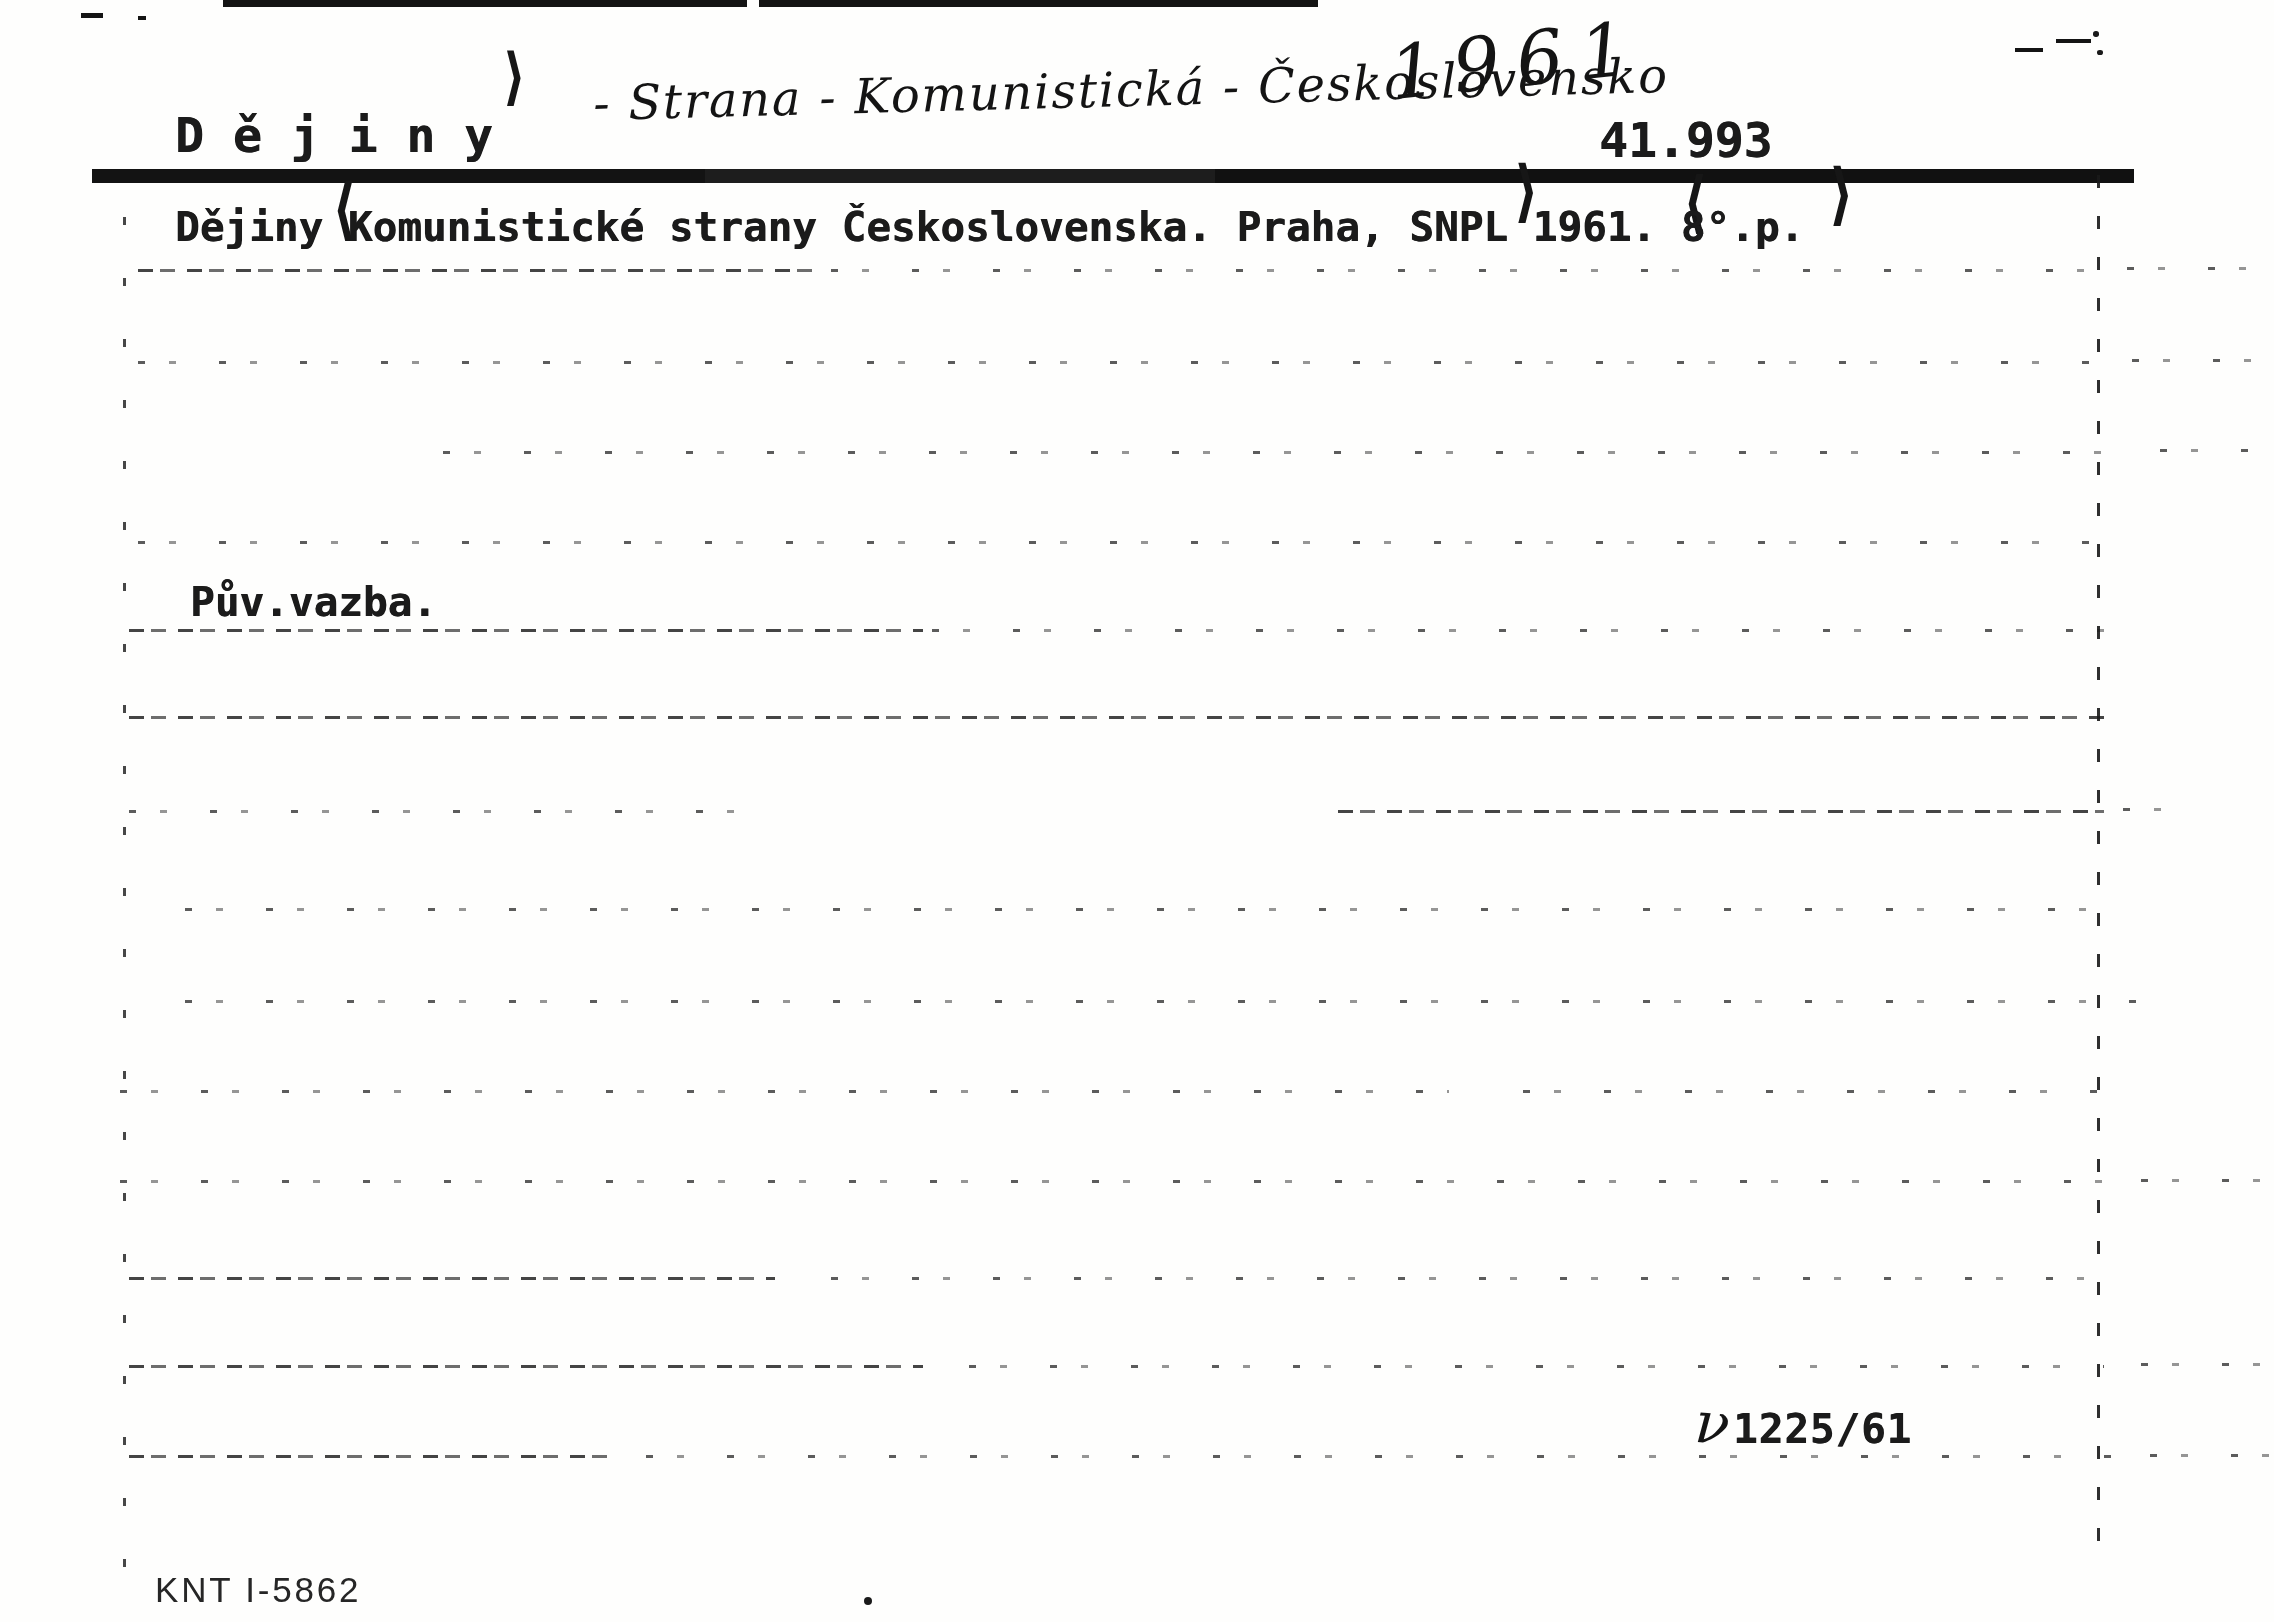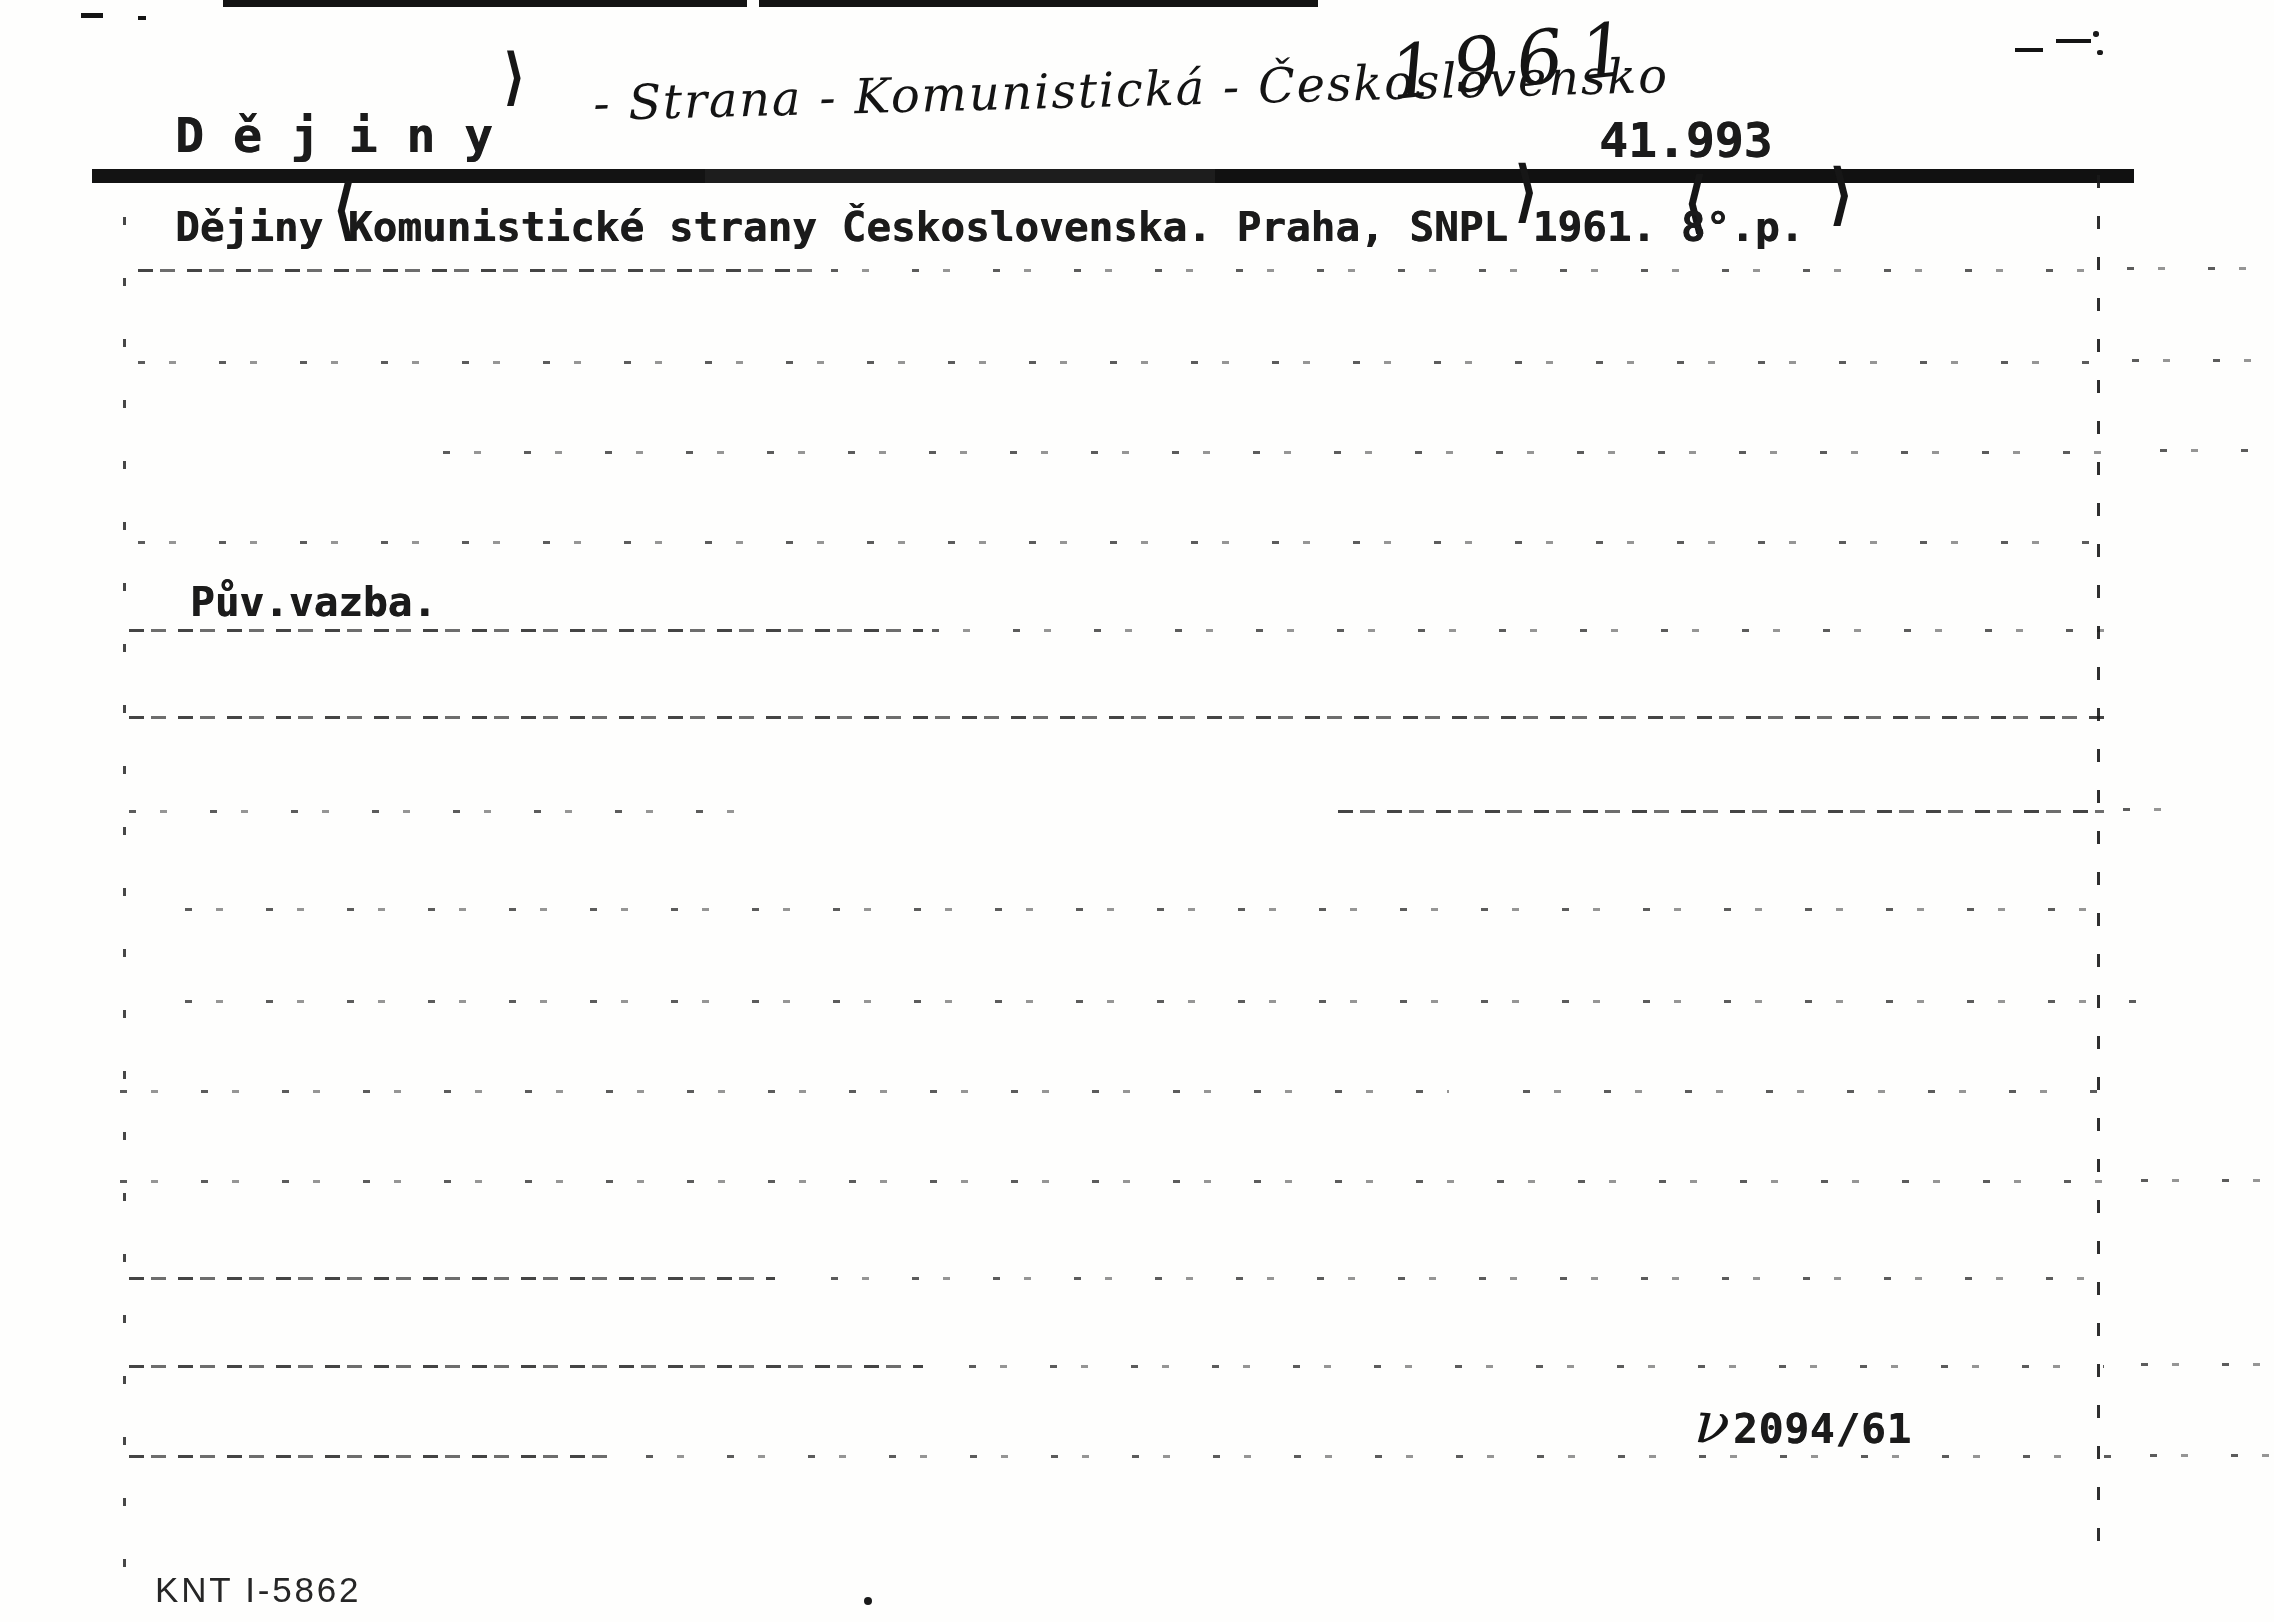--- a/index.html
+++ b/index.html
@@ -99,21 +99,21 @@
   <div class="hr-sparse" style="left:1523px;top:1090px;width:591px;"></div>
   <div class="hr-sparse" style="left:120px;top:1180px;width:2012px;"></div>
   <div class="hr-sparse" style="left:2141px;top:1179px;width:129px;"></div>
   <div class="hr-dense" style="left:129px;top:1277px;width:646px;"></div>
   <div class="hr-sparse" style="left:831px;top:1277px;width:1274px;"></div>
   <div class="hr-dense" style="left:129px;top:1365px;width:794px;"></div>
   <div class="hr-sparse" style="left:969px;top:1365px;width:1135px;"></div>
   <div class="hr-sparse" style="left:2141px;top:1363px;width:129px;"></div>
 
   <span class="hand" style="left:1695px;top:1390px;font-size:57px;transform:rotate(4deg);">ν</span>
-  <span class="typed" style="left:1733px;top:1407px;letter-spacing:0.9px;">2094/61</span>
+  <span class="typed" style="left:1733px;top:1407px;letter-spacing:0.9px;">1225/61</span>
   <div class="hr-dense" style="left:129px;top:1455px;width:480px;"></div>
   <div class="hr-sparse" style="left:646px;top:1455px;width:1467px;"></div>
   <div class="hr-sparse" style="left:2150px;top:1454px;width:120px;"></div>
 
   <span class="printed" style="left:155px;top:1570px;">KNT I-5862</span>
 
   <div class="v-dash" style="left:2097px;top:175px;height:1375px;"></div>
   <div class="v-dots" style="left:123px;top:217px;height:1357px;"></div>
 
   <div class="speck" style="left:864px;top:1597px;width:8.3px;height:8.3px;"></div>

